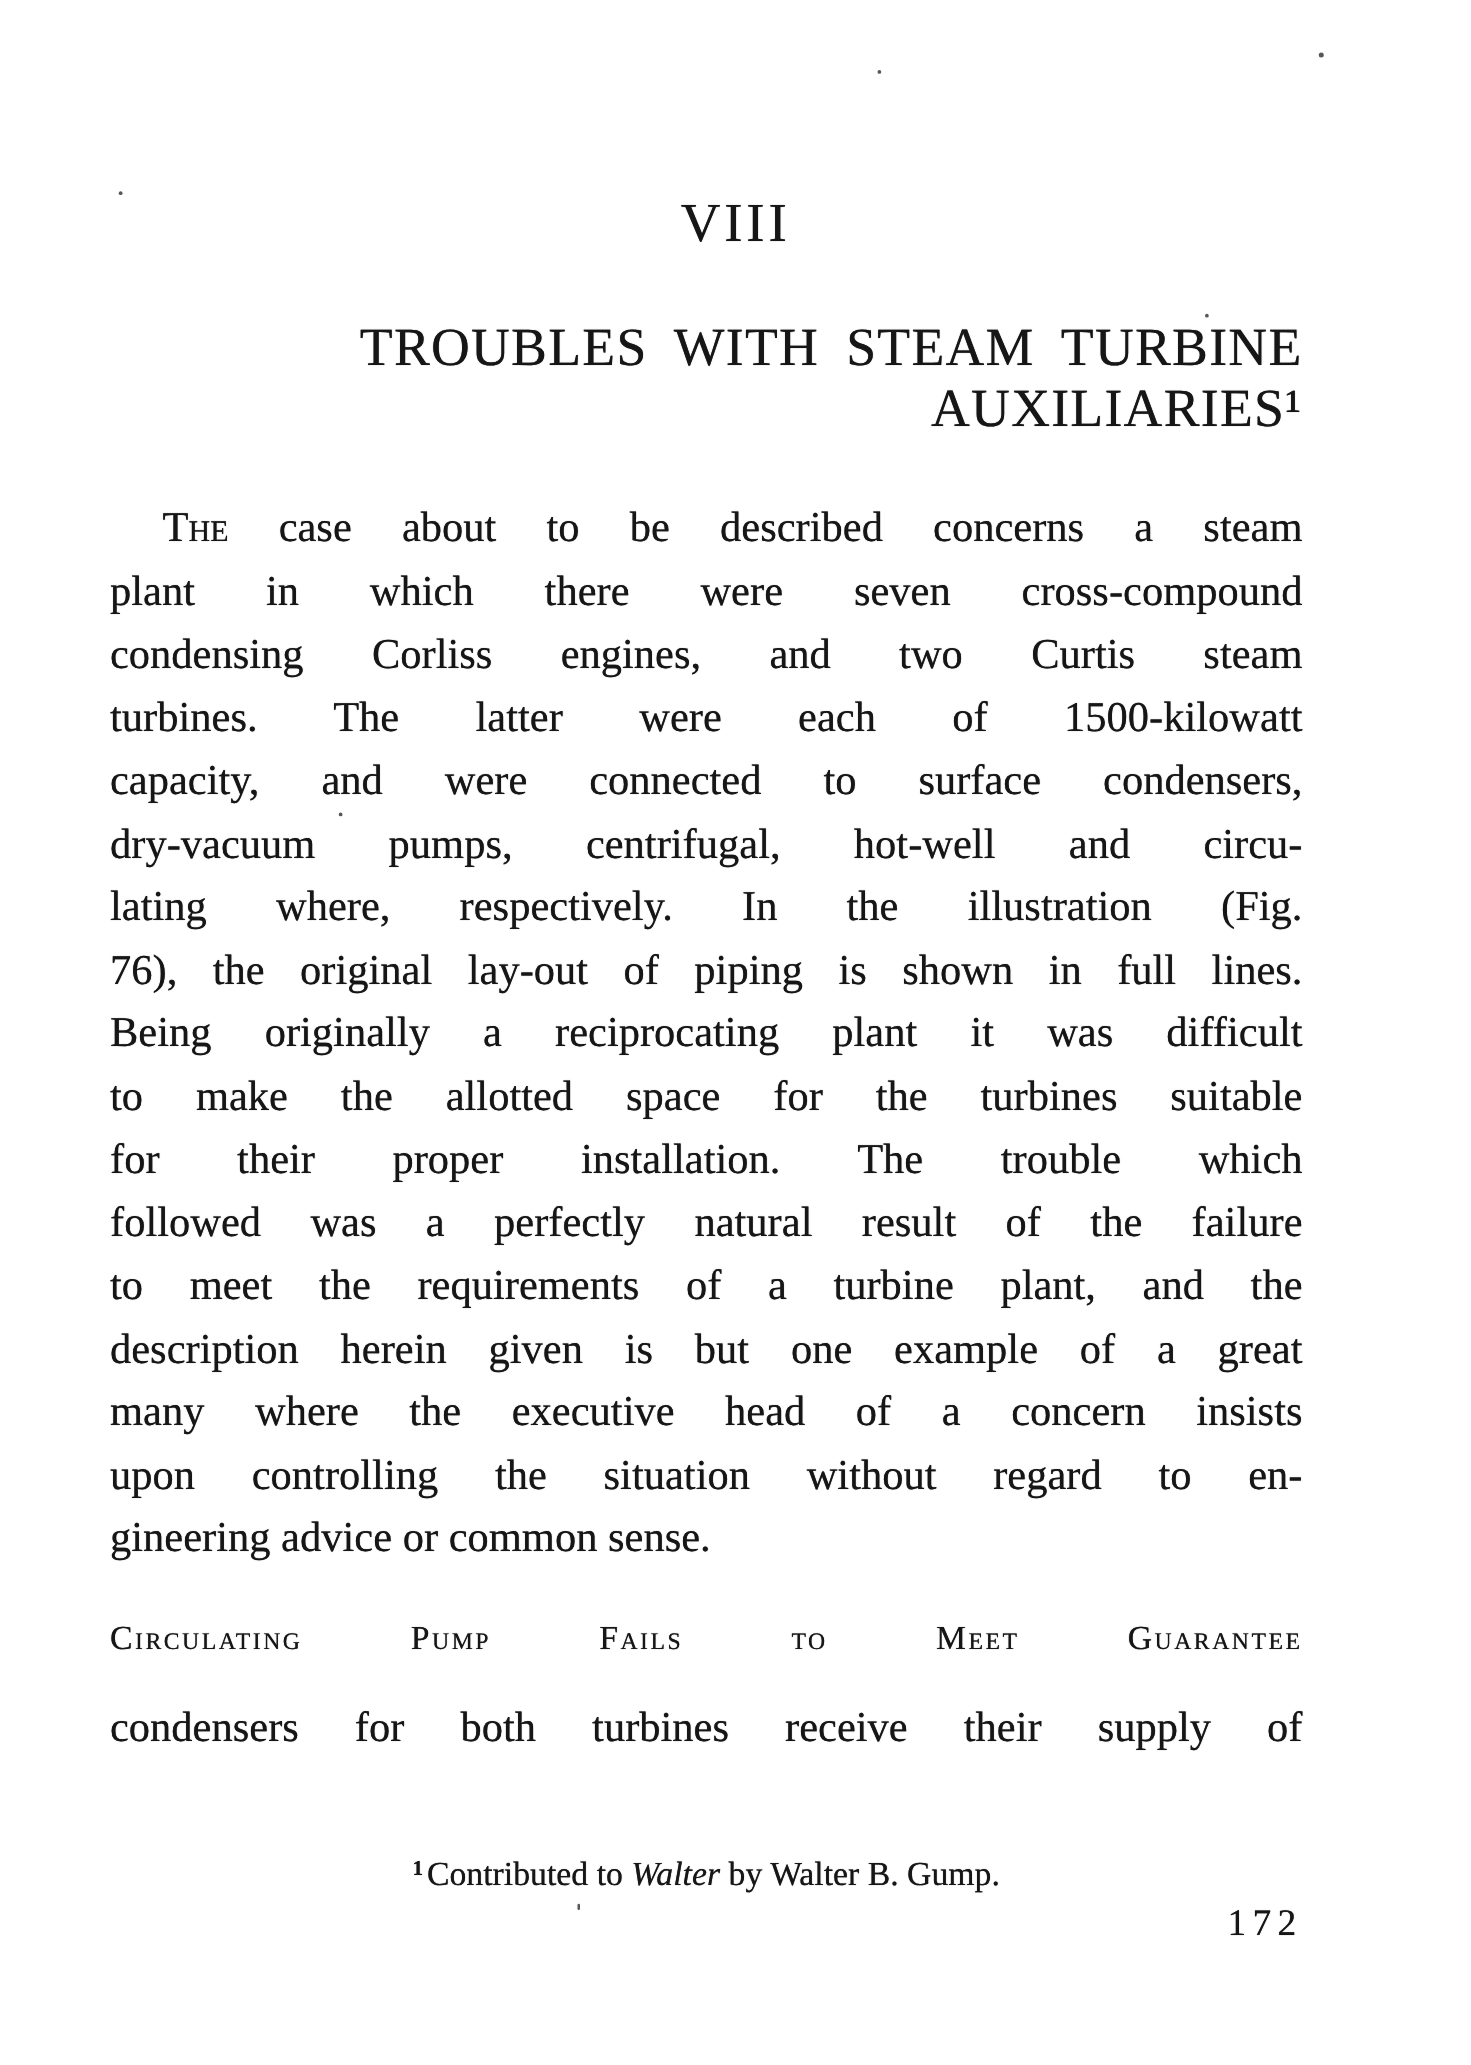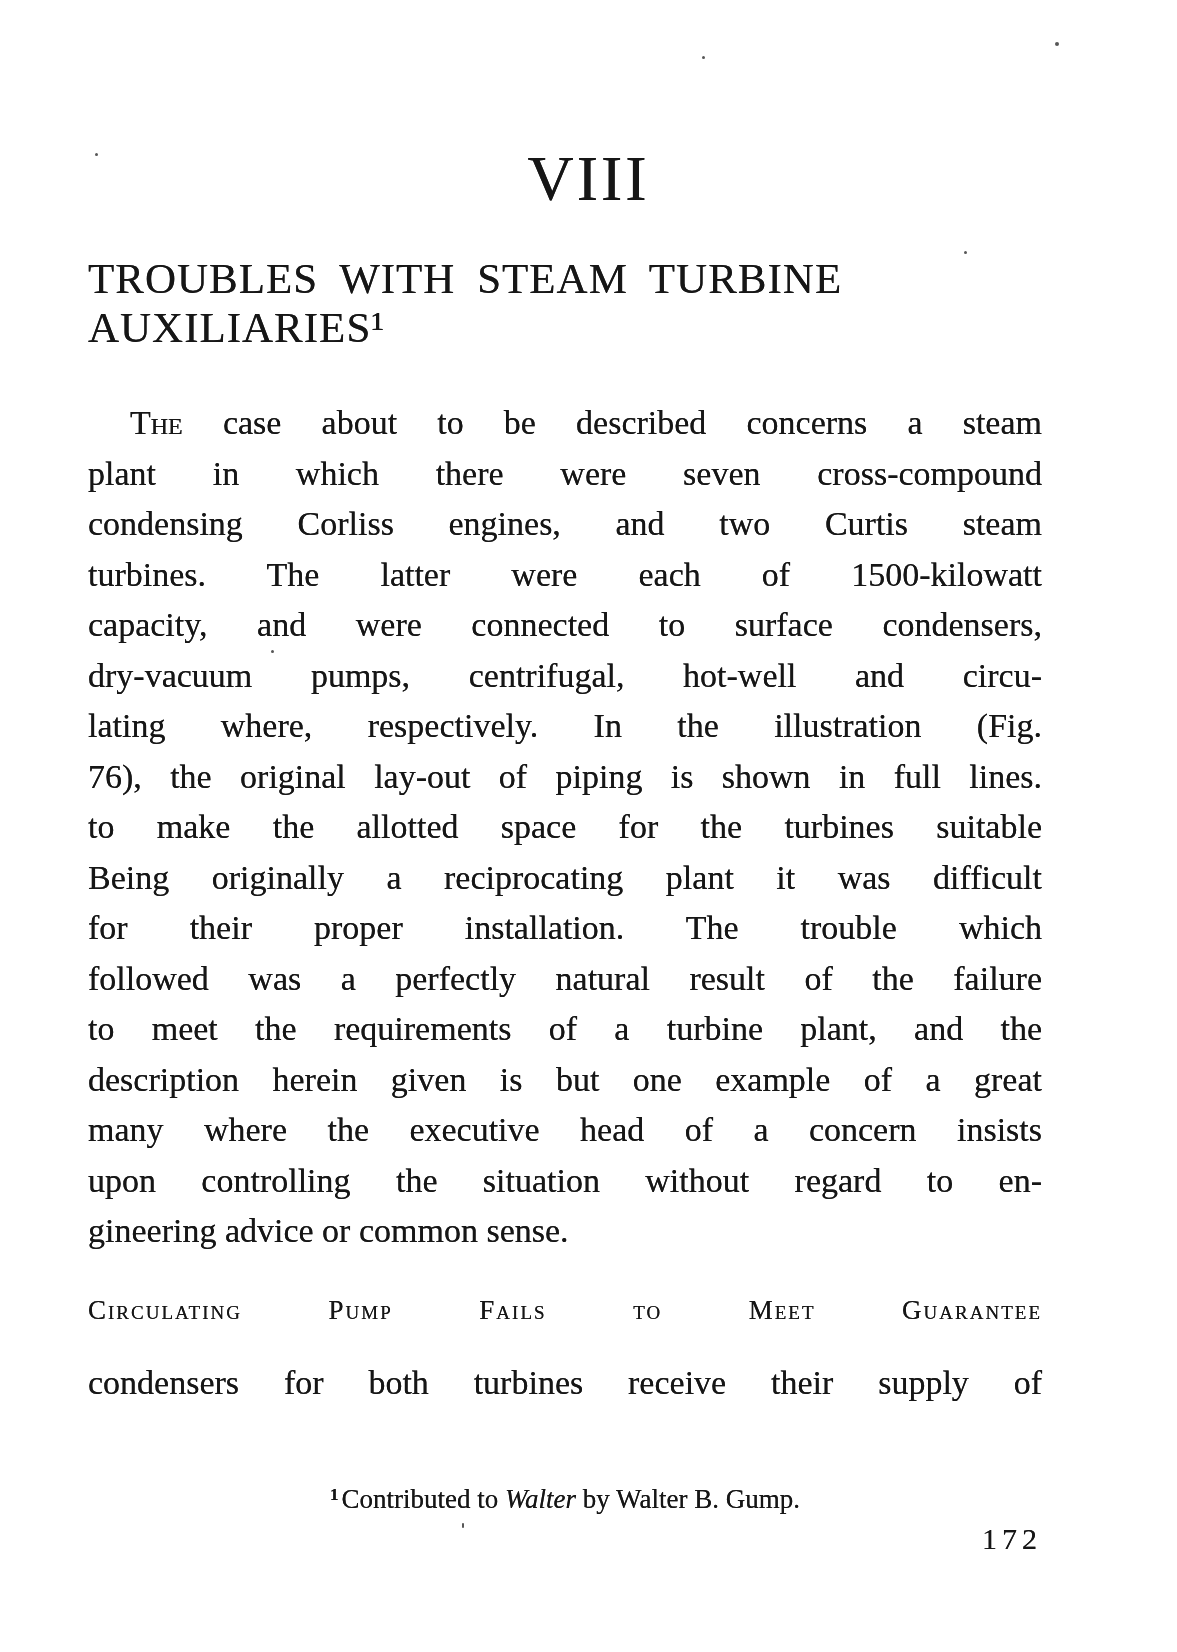--- a/index.html
+++ b/index.html
@@ -10,28 +10,28 @@
     background: #ffffff;
     overflow: hidden;
     font-family: "Liberation Serif", serif;
     color: #161616;
     text-shadow: 0 0 0.6px rgba(10,10,10,0.85);
   }
   .chapter-number {
     position: absolute;
     left: 0; top: 152px; width: 1177px;
     text-align: center;
-    font-size: 64px;
+    font-size: 44px;
     line-height: 54px;
     letter-spacing: 3px;
   }
   .book-title {
     position: absolute;
     left: 88px; top: 254px; width: 954px;
-    text-align: left;
+    text-align: right;
     font-size: 43px;
     line-height: 49px;
     letter-spacing: 1px;
     word-spacing: 10px;
   }
   .para {
     position: absolute;
     left: 88px; width: 954px;
     font-size: 34px;
   }
@@ -108,22 +108,22 @@
       <span class="lead-smallcaps">The</span><span> case about to be described concerns a steam</span>
     </div>
     <div>
         <div class="line justified">plant in which there were seven cross-compound</div>
         <div class="line justified">condensing Corliss engines, and two Curtis steam</div>
         <div class="line justified">turbines.  The latter were each of 1500-kilowatt</div>
         <div class="line justified">capacity, and were connected to surface condensers,</div>
         <div class="line justified">dry-vacuum pumps, centrifugal, hot-well and circu-</div>
         <div class="line justified">lating where, respectively.  In the illustration (Fig.</div>
         <div class="line justified">76), the original lay-out of piping is shown in full lines.</div>
+        <div class="line justified">Being originally a reciprocating plant it was difficult</div>
         <div class="line justified">to make the allotted space for the turbines suitable</div>
-        <div class="line justified">Being originally a reciprocating plant it was difficult</div>
         <div class="line justified">for their proper installation.  The trouble which</div>
         <div class="line justified">followed was a perfectly natural result of the failure</div>
         <div class="line justified">to meet the requirements of a turbine plant, and the</div>
         <div class="line justified">description herein given is but one example of a great</div>
         <div class="line justified">many where the executive head of a concern insists</div>
         <div class="line justified">upon controlling the situation without regard to en-</div>
       </div>
     <div class="line lastline">gineering advice or common sense.</div>
   </div>
 

